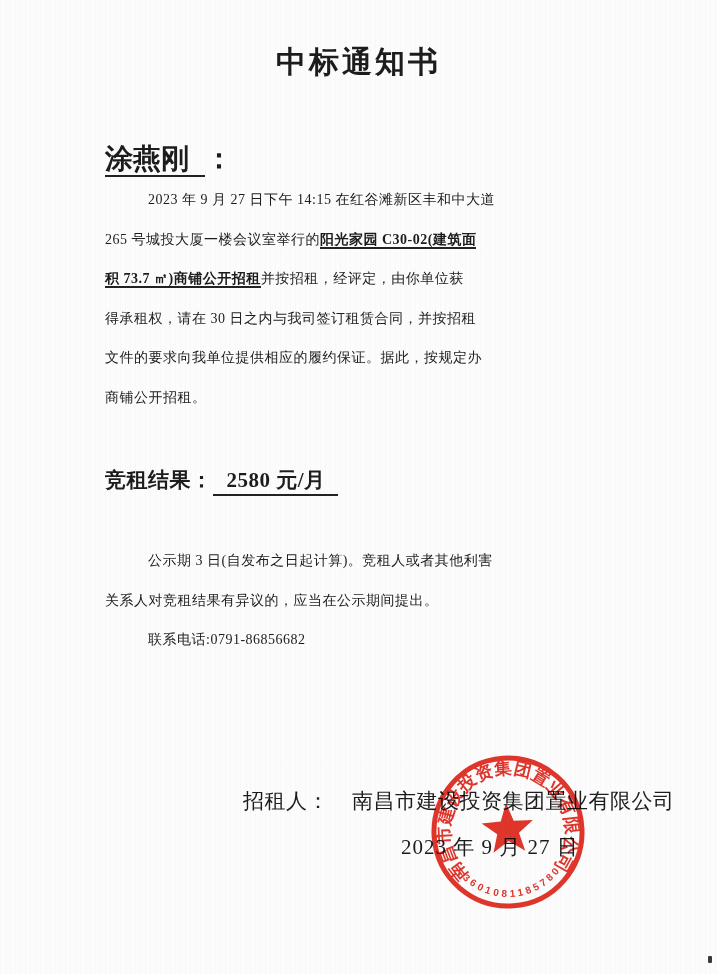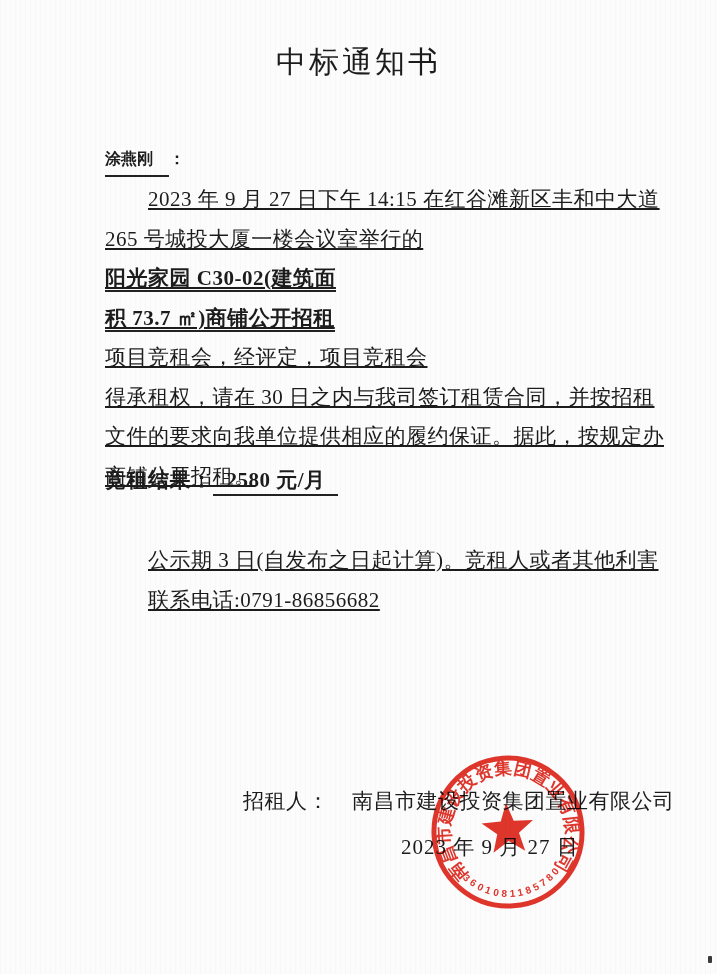--- a/index.html
+++ b/index.html
@@ -10,31 +10,31 @@
     background:
       repeating-linear-gradient(90deg, rgba(190,190,198,0.07) 0 1px, transparent 1px 5px),
       #fcfcfc;
     font-family:"Liberation Serif","DejaVu Serif",serif;
     color:#1c1c1c;
     overflow:hidden;
   }
   .t{white-space:pre;}
   .doc-title{
     position:absolute;top:42px;left:0;width:717px;
-    text-align:center;font-size:30px;font-weight:normal;
+    text-align:center;font-size:30px;font-weight:bold;
     letter-spacing:3px;margin:0;
   }
   .addressee{
     position:absolute;left:105px;top:144px;
-    font-size:16px;font-weight:bold;line-height:30px;
+    font-size:28px;font-weight:bold;line-height:30px;
   }
   .addressee .name{border-bottom:2px solid #222;padding-right:16px;padding-bottom:1px;display:inline-block;}
   .body-block{position:absolute;left:105px;top:180px;width:540px;}
   .body-block .line, .notice-block .line{
-    font-size:21px;line-height:39.5px;letter-spacing:0.5px;text-decoration:underline;
+    font-size:14px;line-height:39.5px;letter-spacing:0.5px;
   }
   .indent{padding-left:43px;}
   .hl{font-weight:bold;border-bottom:2px solid #222;text-align:right;}
   .result-line{
     position:absolute;left:105px;top:463px;
     font-size:21px;font-weight:bold;line-height:34px;letter-spacing:0.5px;
   }
   .result-line .value{border-bottom:2px solid #222;padding:0 12px 2px 14px;}
   .notice-block{position:absolute;left:105px;top:541px;width:545px;}
   .sig-line{
@@ -60,32 +60,33 @@
 
   <h1 class="doc-title t">中标通知书</h1>
 
   <div class="addressee">
     <span class="name t">涂燕刚</span><span class="t">：</span>
   </div>
 
   <div class="body-block">
     <div class="line indent"><span class="t">2023 年 9 月 27 日下午 14:15 在红谷滩新区丰和中大道</span></div>
     <div class="line"><span class="t">265 号城投大厦一楼会议室举行的</span><span class="t hl">阳光家园 C30-02(建筑面</span></div>
-    <div class="line"><span class="t hl">积 73.7 ㎡)商铺公开招租</span><span class="t">项目竞租会，经评定，项目竞租会</span></div>
+    <div class="line"><span class="t hl">积 73.7 ㎡)商铺公开招租</span><span class="t">并按招租，经评定，由你单位获</span></div>
     <div class="line"><span class="t">得承租权，请在 30 日之内与我司签订租赁合同，并按招租</span></div>
     <div class="line"><span class="t">文件的要求向我单位提供相应的履约保证。据此，按规定办</span></div>
     <div class="line"><span class="t">商铺公开招租。</span></div>
   </div>
 
   <div class="result-line">
     <span class="t">竞租结果：</span><span class="t value">2580 元/月</span>
   </div>
 
   <div class="notice-block">
     <div class="line indent"><span class="t">公示期 3 日(自发布之日起计算)。竞租人或者其他利害</span></div>
+    <div class="line"><span class="t">关系人对竞租结果有异议的，应当在公示期间提出。</span></div>
     <div class="line indent"><span class="t">联系电话:0791-86856682</span></div>
   </div>
 
   <div class="sig-line">
     <span class="t label">招租人：</span><span class="t">南昌市建设投资集团置业有限公司</span>
   </div>
 
   <div class="date-line t">2023 年 9 月 27 日</div>
 
   <svg class="seal" viewBox="0 0 192 192" xmlns="http://www.w3.org/2000/svg">

